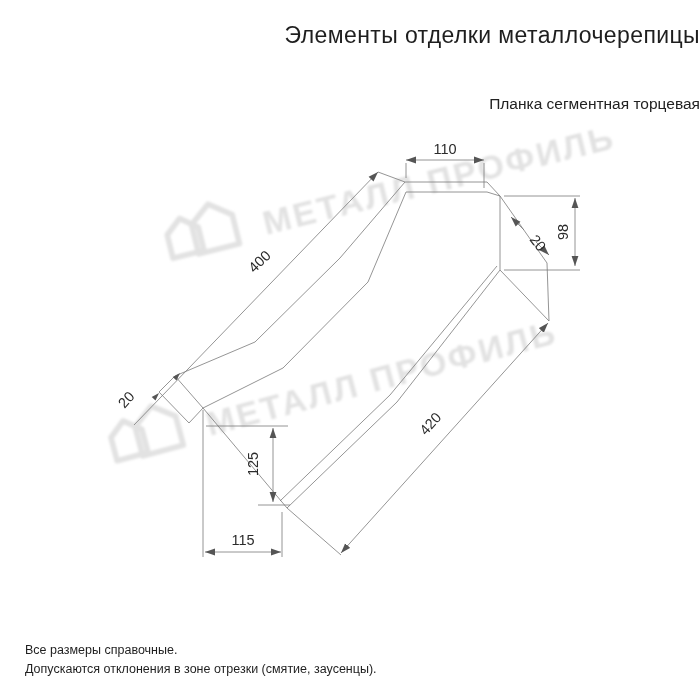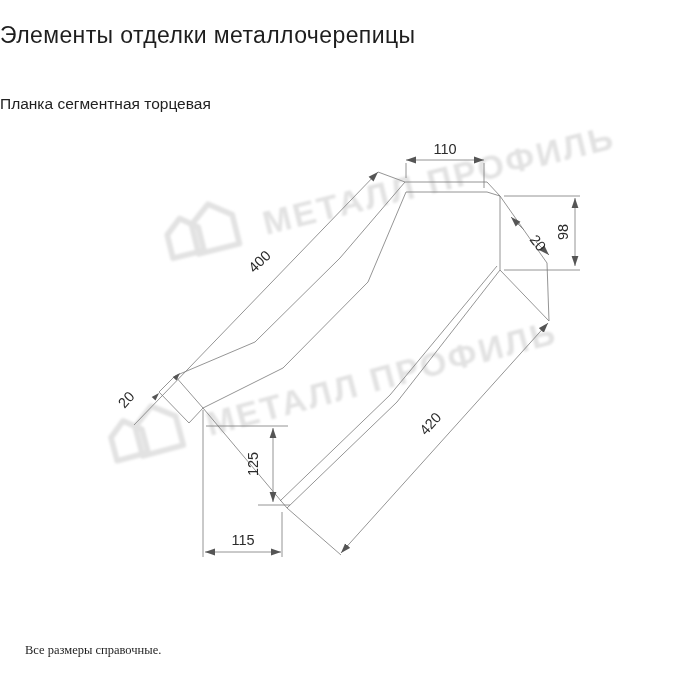--- a/index.html
+++ b/index.html
@@ -1,22 +1,22 @@
 <!DOCTYPE html>
 <html><head>
 <meta charset="utf-8">
 <style>
   html,body{margin:0;padding:0;background:#ffffff;}
   .stage{position:relative;width:700px;height:700px;background:#ffffff;overflow:hidden;
          font-family:"Liberation Sans", sans-serif;}
-  .title{position:absolute;left:0;top:22px;width:700px;text-align:left;
+  .title{position:absolute;left:0;top:22px;width:700px;text-align:right;
          font-size:23px;letter-spacing:.4px;color:#1e1e1e;}
-  .subtitle{position:absolute;left:0;top:93px;width:700px;text-align:left;
+  .subtitle{position:absolute;left:0;top:93px;width:700px;text-align:right;
             font-size:15.5px;line-height:22px;color:#222;}
-  .footnotes{position:absolute;left:25px;top:641px;font-size:12.5px;line-height:19px;color:#1f1f1f;font-family:Liberation Serif, serif;}
+  .footnotes{position:absolute;left:25px;top:641px;font-size:12.5px;line-height:19px;color:#1f1f1f;}
   svg{position:absolute;left:0;top:0;}
   .dim-text{font-size:14.5px;fill:#2b2b2b;}
   .wm-text{font-size:34px;font-weight:bold;letter-spacing:2.5px;fill:#e2e2e2;}
 </style>
 </head>
 <body>
 
 <div class="stage">
 
   <div class="title">Элементы отделки металлочерепицы</div>
@@ -115,15 +115,16 @@
       <text class="dim-text" text-anchor="middle" transform="translate(263,265) rotate(-44)">400</text>
       <text class="dim-text" text-anchor="middle" transform="translate(130,403) rotate(-48)">20</text>
       <text class="dim-text" text-anchor="middle" transform="translate(258,464) rotate(-90)">125</text>
       <text class="dim-text" x="243" y="545" text-anchor="middle">115</text>
       <text class="dim-text" text-anchor="middle" transform="translate(434,427) rotate(-48)">420</text>
     </g>
   </svg>
 
   <div class="footnotes">
     <div>Все размеры справочные.</div>
+    <div>Допускаются отклонения в зоне отрезки (смятие, заусенцы).</div>
   </div>
 
 </div>
 
 </body></html>

